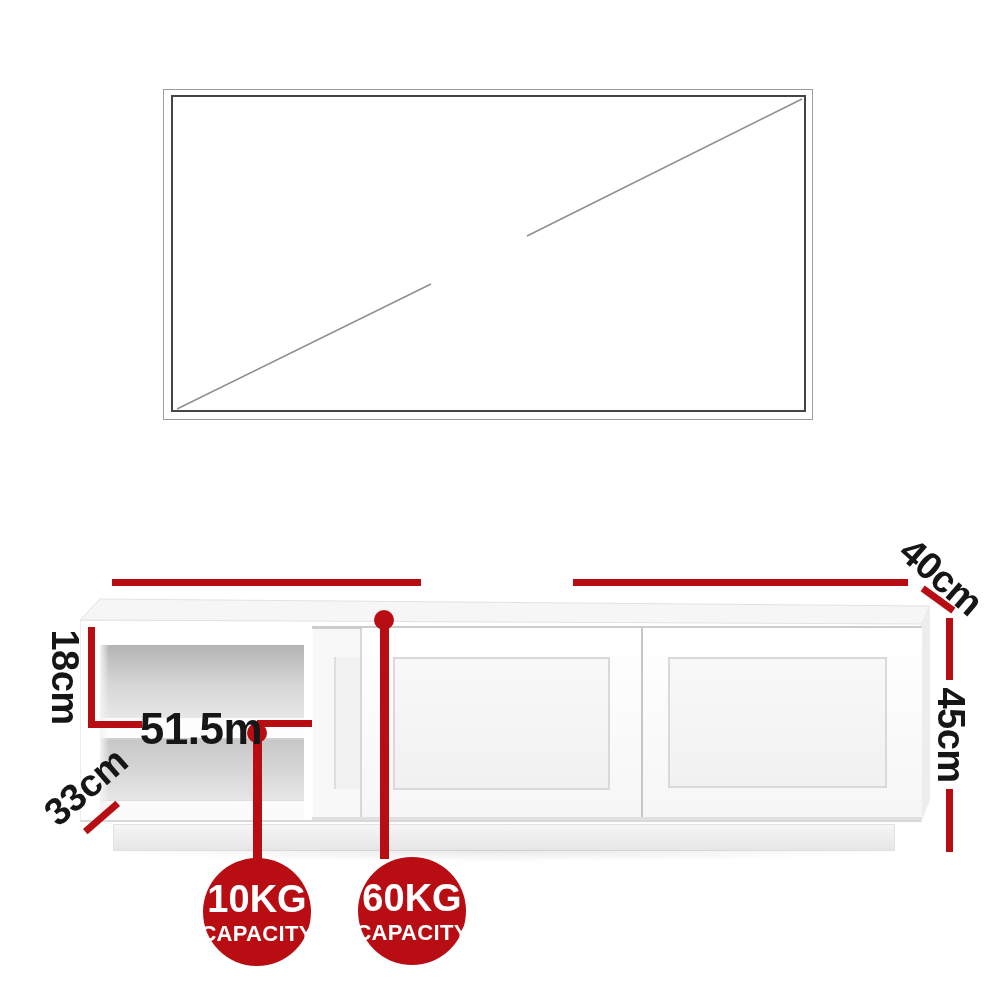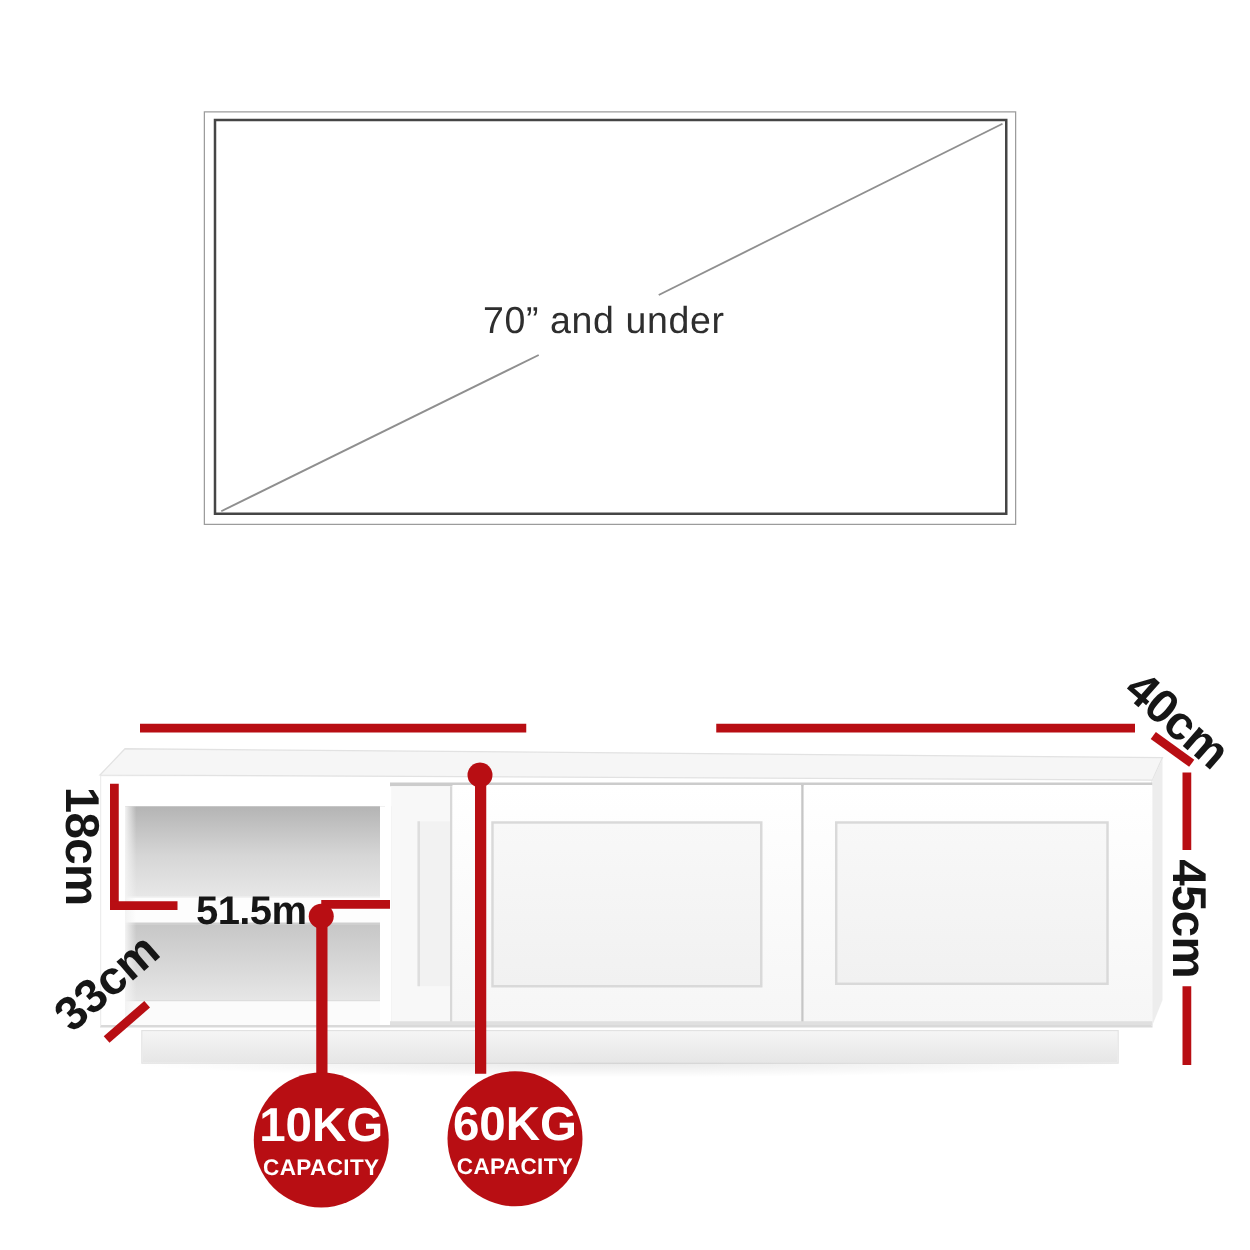--- a/index.html
+++ b/index.html
@@ -51,30 +51,30 @@
   .floor-shadow { left:95px; top:850px; width:810px; height:12px;
             background:radial-gradient(ellipse at 50% 0%, rgba(0,0,0,0.09), rgba(0,0,0,0) 70%); }
 
   
   .red-line { position:absolute; background:#b80e13; }
   .dot { position:absolute; width:20px; height:20px; border-radius:50%; background:#b80e13; }
   .badge { position:absolute; width:108px; height:108px; border-radius:50%; background:#b80e13;
            color:#ffffff; display:flex; flex-direction:column; align-items:center; justify-content:center;
            text-align:center; font-weight:700; }
   .badge .val { font-size:38px; line-height:1; letter-spacing:0; }
-  .badge .cap { font-size:18px; line-height:1; margin-top:5px; letter-spacing:0.3px;text-align:right; }
+  .badge .cap { font-size:22px; line-height:1; margin-top:5px; letter-spacing:0.3px;text-align:right; }
 
   
   .lbl { position:absolute; font-weight:700; color:#161616; font-size:38px;
          white-space:nowrap; letter-spacing:-0.5px; transform:translate(-50%,-50%); }
   .lbl-width   { left:497px; top:585px; }
   .lbl-depth   { left:941px; top:577px; transform:translate(-50%,-50%) rotate(41deg); }
   .lbl-height  { left:950px; top:735px; transform:translate(-50%,-50%) rotate(90deg); }
   .lbl-shelf-h { left:64px;  top:677px; transform:translate(-50%,-50%) rotate(90deg); }
-  .lbl-shelf-w { left:201px; top:729px; font-size:32px; }
+  .lbl-shelf-w { left:201px; top:729px; font-size:44px; }
   .lbl-shelf-d { left:86px;  top:787px; transform:translate(-50%,-50%) rotate(-41deg); }
 
   svg.overlay { position:absolute; left:0; top:0; width:1000px; height:1000px; pointer-events:none; }
 </style>
 </head>
 <body>
 
 <div id="canvas">
 
   <div class="abs tv-outer"></div>
@@ -125,20 +125,19 @@
 
   <div class="badge" style="left:203px; top:858px;">
     <div class="val">10KG</div>
     <div class="cap">CAPACITY</div>
   </div>
   <div class="badge" style="left:333px; top:857px;margin-left:25px;">
     <div class="val">60KG</div>
     <div class="cap">CAPACITY</div>
   </div>
 
-  <div class="abs tv-label">70” and under</div>
   <div class="lbl lbl-depth">40cm</div>
   <div class="lbl lbl-height">45cm</div>
   <div class="lbl lbl-shelf-h">18cm</div>
   <div class="lbl lbl-shelf-w">51.5m</div>
   <div class="lbl lbl-shelf-d">33cm</div>
 
 </div>
 
 </body></html>

